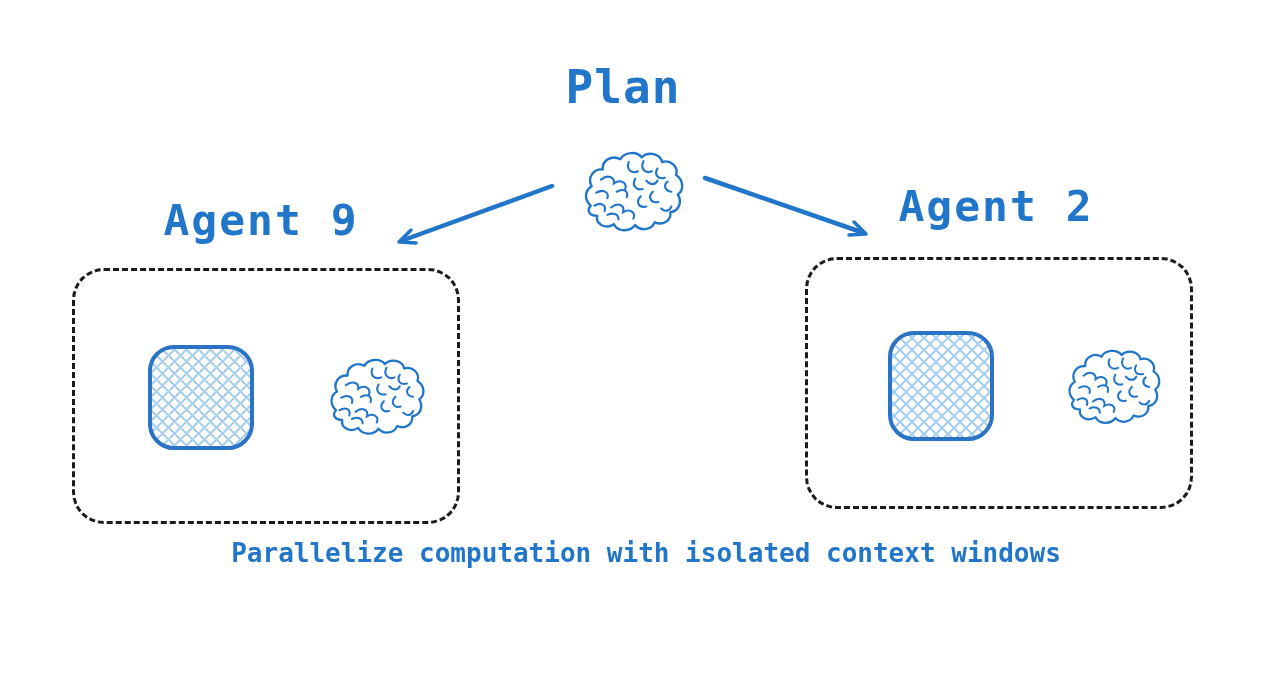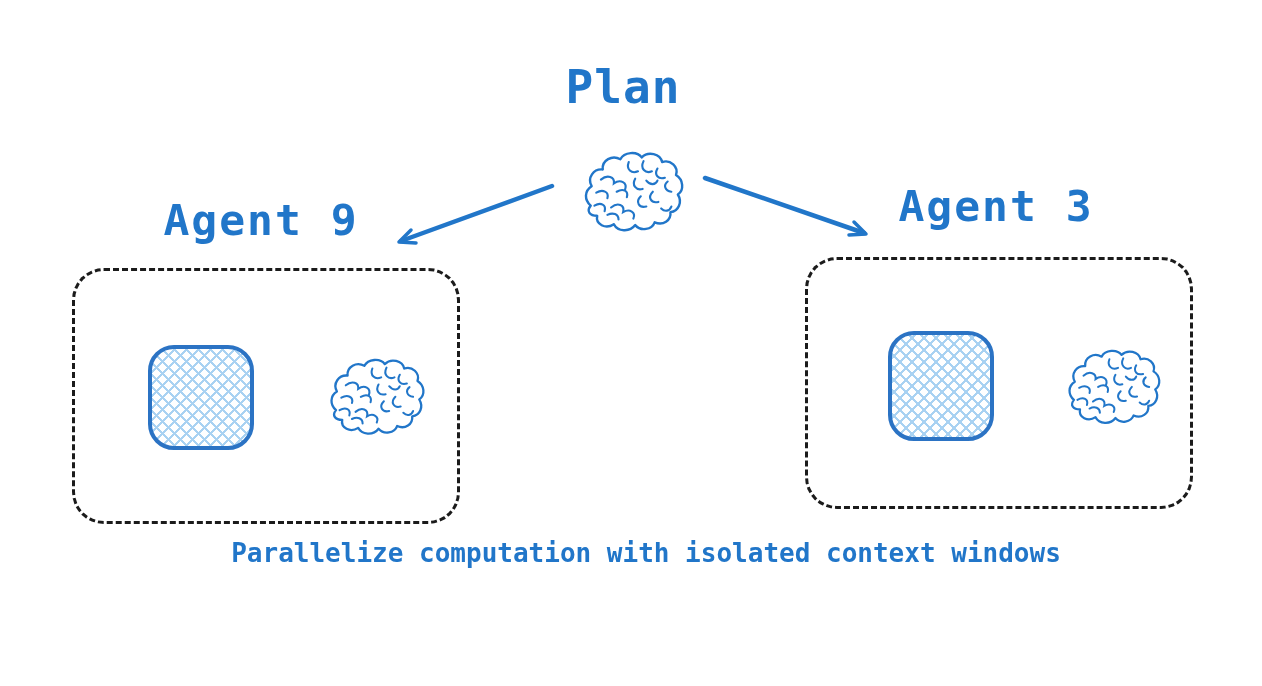--- a/index.html
+++ b/index.html
@@ -104,21 +104,21 @@
     <g stroke="#2176c9" fill="none" stroke-linecap="round" stroke-linejoin="round">
       <path d="M 537 186 L 386 241" stroke-width="4.5"></path>
       <path d="M 401 243 L 384 242 L 396 230" stroke-width="3.5"></path>
       <path d="M 690 178 L 849 233" stroke-width="4.5"></path>
       <path d="M 839 222 L 851 234 L 834 235" stroke-width="3.5"></path>
     </g>
   </svg>
 
   <div class="ink-text agent1-label">Agent 9</div>
 
-  <div class="ink-text agent2-label">Agent 3</div>
+  <div class="ink-text agent2-label">Agent 2</div>
 
   <div class="agent-box agent1-box">
     <div class="context-square context1"></div>
     <svg class="brain agent1-brain" viewBox="0 0 120 96">
       <use href="#brain-glyph"></use>
     </svg>
   </div>
 
   <div class="agent-box agent2-box">
     <div class="context-square context2"></div>

